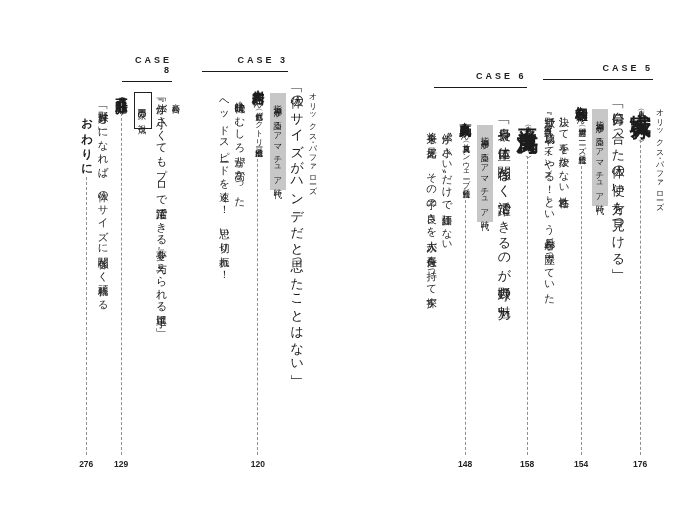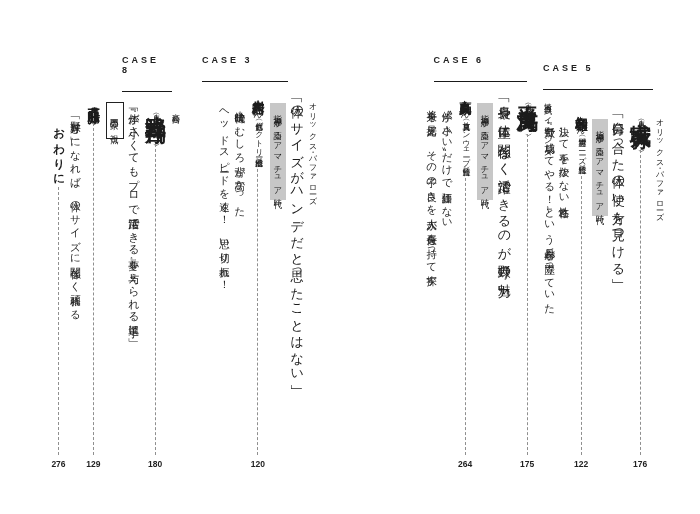--- a/index.html
+++ b/index.html
@@ -15,24 +15,24 @@
   }
   .case{position:absolute;top:55px;height:414px;display:flex;flex-direction:column;}
   .c5{left:532px;width:132px;}
   .c6{left:408px;width:144px;}
   .c7{left:173px;width:144px;}
   .c8{left:30px;width:150px;}
 
   .case-header{
     font-family:"Liberation Sans","DejaVu Sans",sans-serif;
     font-size:9px;font-weight:bold;letter-spacing:3px;color:#222;
-    text-align:left;padding-bottom:16px;border-bottom:1.2px solid #1a1a1a;
+    text-align:right;padding-bottom:6px;border-bottom:1.2px solid #1a1a1a;
   }
   .c5 .case-header{width:110px;margin:8px auto;}
-  .c6 .case-header{width:93px;margin:0 auto;}
+  .c6 .case-header{width:93px;margin:16px auto;}
   .c7 .case-header{width:86px;margin:0 auto;}
   .c8 .case-header{width:50px;margin:0 8px 0 auto;}
 
   .cols{flex:1;display:flex;flex-direction:row-reverse;justify-content:flex-start;
         margin-top:8px;gap:3px;}
   .c5 .cols{gap:2px;}
 
   .vtext{writing-mode:vertical-rl;text-orientation:mixed;line-height:1.18;}
 
   .team-col{font-size:8px;letter-spacing:1px;padding-top:7px;}
@@ -72,42 +72,42 @@
     <div class="entry-col">
       <div class="vtext"><span class="player">宮城大弥</span><span class="height-note">（身長１７１㎝）</span></div>
       <div class="leader"></div>
       <div class="page-num">176</div>
     </div>
     <div class="vtext title-col">「自分に合った体の使い方を見つける」</div>
     <div class="vtext label-col label-gray">指導者が語るアマチュア時代</div>
     <div class="entry-col">
       <div class="vtext"><span class="c-pre"></span><span class="c-name">知名朝雄</span><span class="c-suffix">さん</span><span class="c-aff">（宜野湾ポニーズ総監督）</span></div>
       <div class="leader"></div>
-      <div class="page-num">122</div>
+      <div class="page-num">154</div>
     </div>
     <div class="vtext desc-col">決して手を抜かない性格と、</div>
     <div class="vtext desc-col">『野球で成功してやる！』という反骨心が際立っていた</div>
   </div>
 </section>
 
 <section class="case c6">
   <div class="case-header">CASE 6</div>
   <div class="cols">
     <div class="vtext team-col">埼玉西武ライオンズ</div>
     <div class="entry-col">
       <div class="vtext"><span class="player">平良海馬</span><span class="height-note">（身長１７３㎝）</span></div>
       <div class="leader"></div>
-      <div class="page-num">175</div>
+      <div class="page-num">158</div>
     </div>
     <div class="vtext title-col">「身長や体重に関係なく活躍できるのが野球の魅力」</div>
     <div class="vtext label-col label-gray">指導者が語るアマチュア時代</div>
     <div class="entry-col">
       <div class="vtext"><span class="c-pre"></span><span class="c-name">高良真助</span><span class="c-suffix">さん</span><span class="c-aff">（真喜良サンウェーブ前監督）</span></div>
       <div class="leader"></div>
-      <div class="page-num">264</div>
+      <div class="page-num">148</div>
     </div>
     <div class="vtext desc-col">〝体が小さい〟だけで評価しない</div>
     <div class="vtext desc-col">将来を見据え、その子の良さを大人が責任を持って探す</div>
   </div>
 </section>
 
 <section class="case c7">
   <div class="case-header">CASE 3</div>
   <div class="cols">
     <div class="vtext team-col">オリックス・バファローズ</div>
@@ -120,25 +120,20 @@
     </div>
     <div class="vtext desc-col">小学時代はむしろ背が高かった</div>
     <div class="vtext desc-col">ヘッドスピードを速く！　思い切り振れ！</div>
   </div>
 </section>
 
 <section class="case c8">
   <div class="case-header">CASE 8</div>
   <div class="cols">
     <div class="vtext team-col">高松商</div>
-    <div class="entry-col">
-      <div class="vtext"><span class="player">浅野翔吾</span><span class="height-note">（身長１７１㎝）</span></div>
-      <div class="leader"></div>
-      <div class="page-num">180</div>
-    </div>
     <div class="vtext title-col">「『体が小さくてもプロで活躍できる』夢を与えられる選手に」</div>
     <div class="vtext label-col label-boxed">専門家の視点</div>
     <div class="entry-col">
       <div class="vtext"><span class="c-pre">東京農業大学</span><span class="c-name">勝亦陽一</span><span class="c-suffix"></span><span class="c-aff">准教授</span></div>
       <div class="leader"></div>
       <div class="page-num">129</div>
     </div>
     <div class="vtext desc-col">「野球好き」になれば、体のサイズに関係なく頑張れる</div>
     <div class="entry-col ending-col">
       <div class="vtext e-label">おわりに</div>

